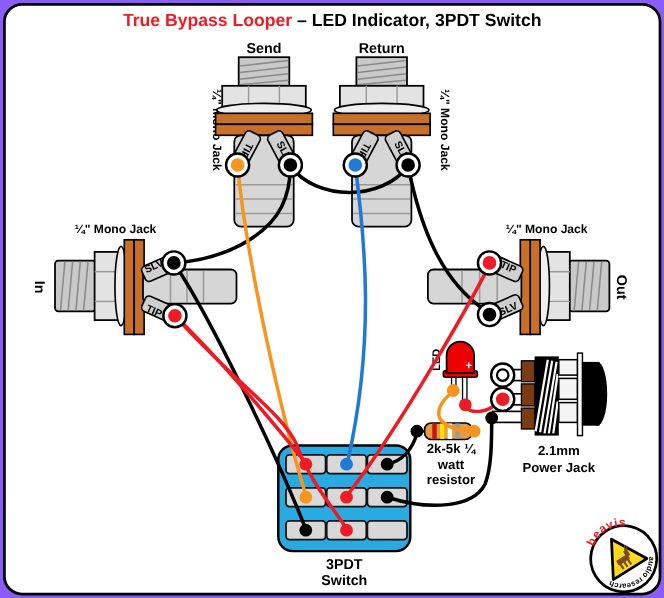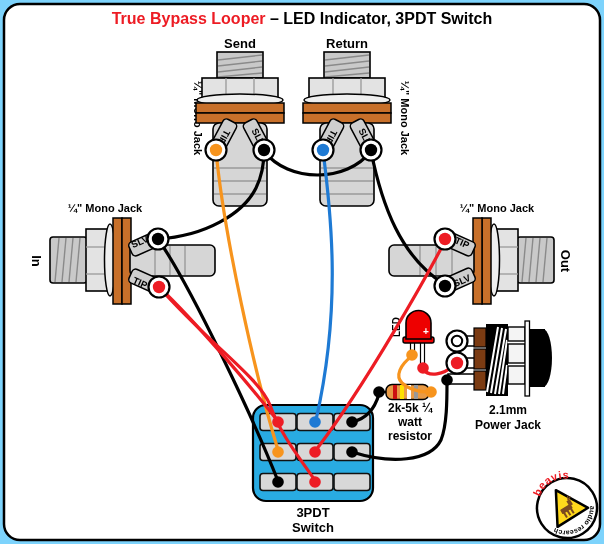--- a/index.html
+++ b/index.html
@@ -1,16 +1,16 @@
 <!DOCTYPE html>
 <html><head>
 <meta charset="utf-8">
 <style>
   html,body{margin:0;padding:0;background:#fff;}
-  .canvas{position:relative;width:604px;height:544px;background:#7dd3fc;overflow:hidden;}
+  .canvas{position:relative;width:604px;height:544px;background:#8b5cf6;overflow:hidden;}
   svg{display:block;}
   text{font-family:"Liberation Sans","DejaVu Sans",sans-serif;font-weight:bold;fill:#000;}
   .lbl16{font-size:16px}
   .lbl13{font-size:13px}
   .lbl12{font-size:12px}
   .lbl11{font-size:11px}
   .lbl10{font-size:10px}
   .lbl9{font-size:9.5px}
   .t-red{fill:#ED1C24}
   .t-white{fill:#fff}

